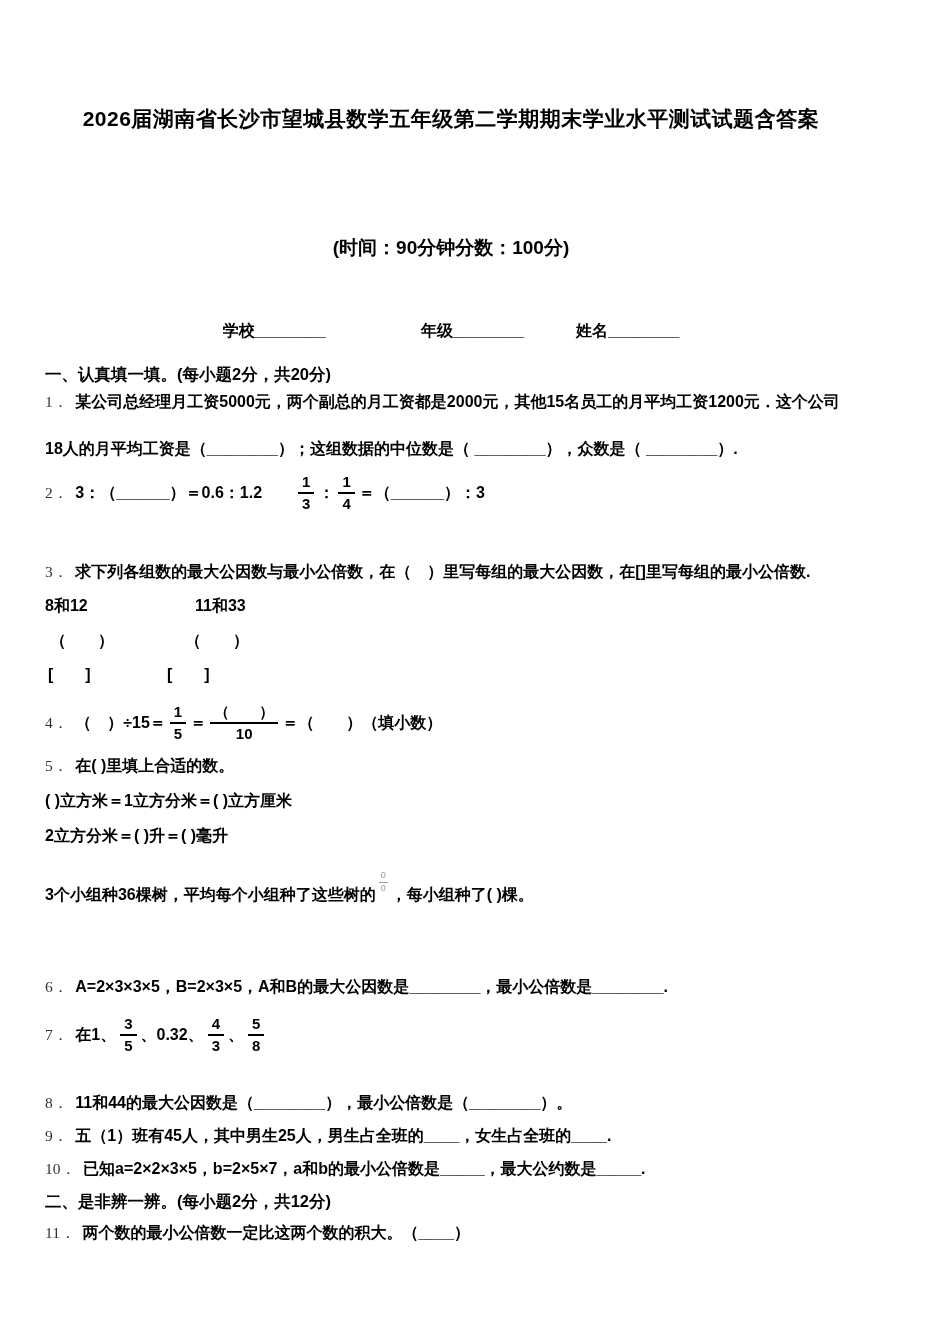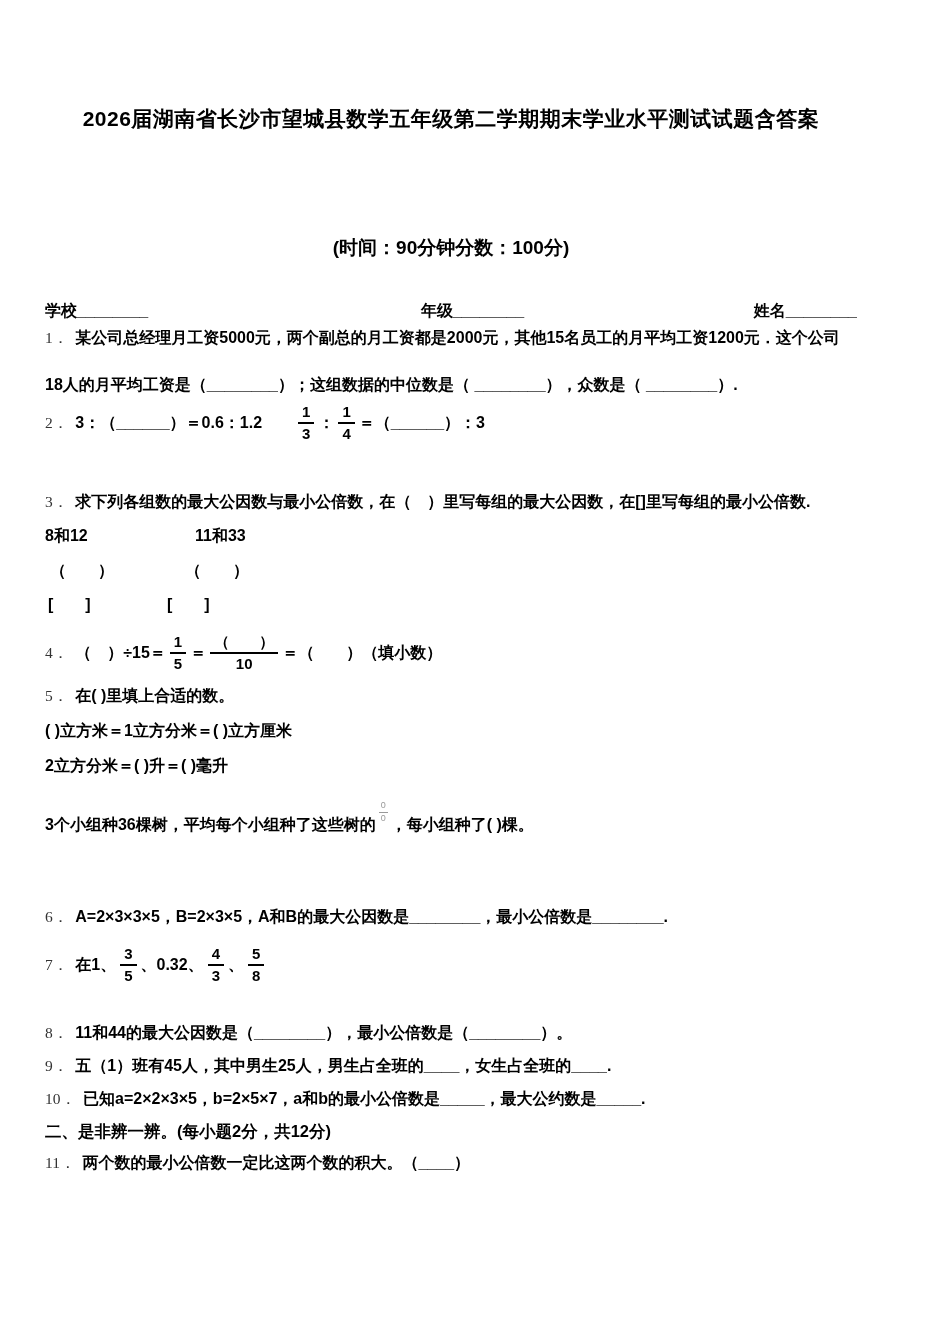--- a/index.html
+++ b/index.html
@@ -13,21 +13,21 @@
 
   .title {
     margin-top:105px; text-align:center;
     font-size:21px; font-weight:700; letter-spacing:0.5px;
   }
   .meta {
     margin-top:102px; display:flex; justify-content:center; 
     font-size:19px; font-weight:700;
   }
   .fields {
-    margin-top:40px; display:flex; justify-content:space-between;
+    margin-top:60px; display:flex; justify-content:center;
     font-size:16px; font-weight:700;
   }
   .fields .f2 { margin-left:95px; }
   .fields .f3 { margin-left:52px; }
 
   .sec { margin-top:22px; font-size:16.5px; font-weight:700; }
   .para { font-size:16px; font-weight:700; line-height:22px; }
 
   .qnum {
     font-family:"Liberation Serif", serif; font-weight:400; color:#333;
@@ -53,21 +53,21 @@
   .tinyfrac .fd { display:block; }
 
   
   .p-pairs .w    { display:inline-block; width:150px; }
   .p-parens .w   { display:inline-block; width:140px; padding-left:5px; }
   .p-brackets .w { display:inline-block; width:122px; padding-left:3px; }
 
   
   .p-q1l1   { margin-top:5px; }
   .p-q1l2   { margin-top:25px; }
-  .p-q2     { margin-top:8px; }
+  .p-q2     { margin-top:14px; }
   .p-q3     { margin-top:46px; }
   .p-pairs  { margin-top:12px; }
   .p-parens { margin-top:13px; }
   .p-brackets { margin-top:12px; }
   .p-q4     { margin-top:18px; }
   .p-q5     { margin-top:11px; }
   .p-q5l1   { margin-top:13px; }
   .p-q5l2   { margin-top:13px; }
   .p-tree   { margin-top:24px; }
   .p-q6     { margin-top:70px; }
@@ -89,20 +89,21 @@
     <span>(时间：90分钟</span>
     <span>分数：100分)</span>
   </div>
 
   <div class="fields">
     <span class="f1">学校________</span>
     <span class="f2">年级________</span>
     <span class="f3">姓名________</span>
   </div>
 
+  <p class="sec">一、认真填一填。(每小题2分，共20分)</p>
 
   <p class="para p-q1l1"><span class="qnum">1．</span><span>某公司总经理月工资5000元，两个副总的月工资都是2000元，其他15名员工的月平均工资1200元．这个公司</span></p>
   <p class="para p-q1l2"><span>18人的月平均工资是（________）；这组数据的中位数是（ ________），众数是（ ________）.</span></p>
 
   <p class="para p-q2"><span class="qnum">2．</span><span>3：（______）＝0.6：1.2</span><span class="frac gap-l"><span class="fn">1</span><span class="fd">3</span></span><span>：</span><span class="frac"><span class="fn">1</span><span class="fd">4</span></span><span>＝（______）：3</span></p>
 
   <p class="para p-q3"><span class="qnum">3．</span><span>求下列各组数的最大公因数与最小公倍数，在（　）里写每组的最大公因数，在[]里写每组的最小公倍数.</span></p>
   <p class="para p-pairs"><span class="w">8和12</span><span>11和33</span></p>
   <p class="para p-parens"><span class="w">（　　）</span><span>（　　）</span></p>
   <p class="para p-brackets"><span class="w">[　　]</span><span>[　　]</span></p>

